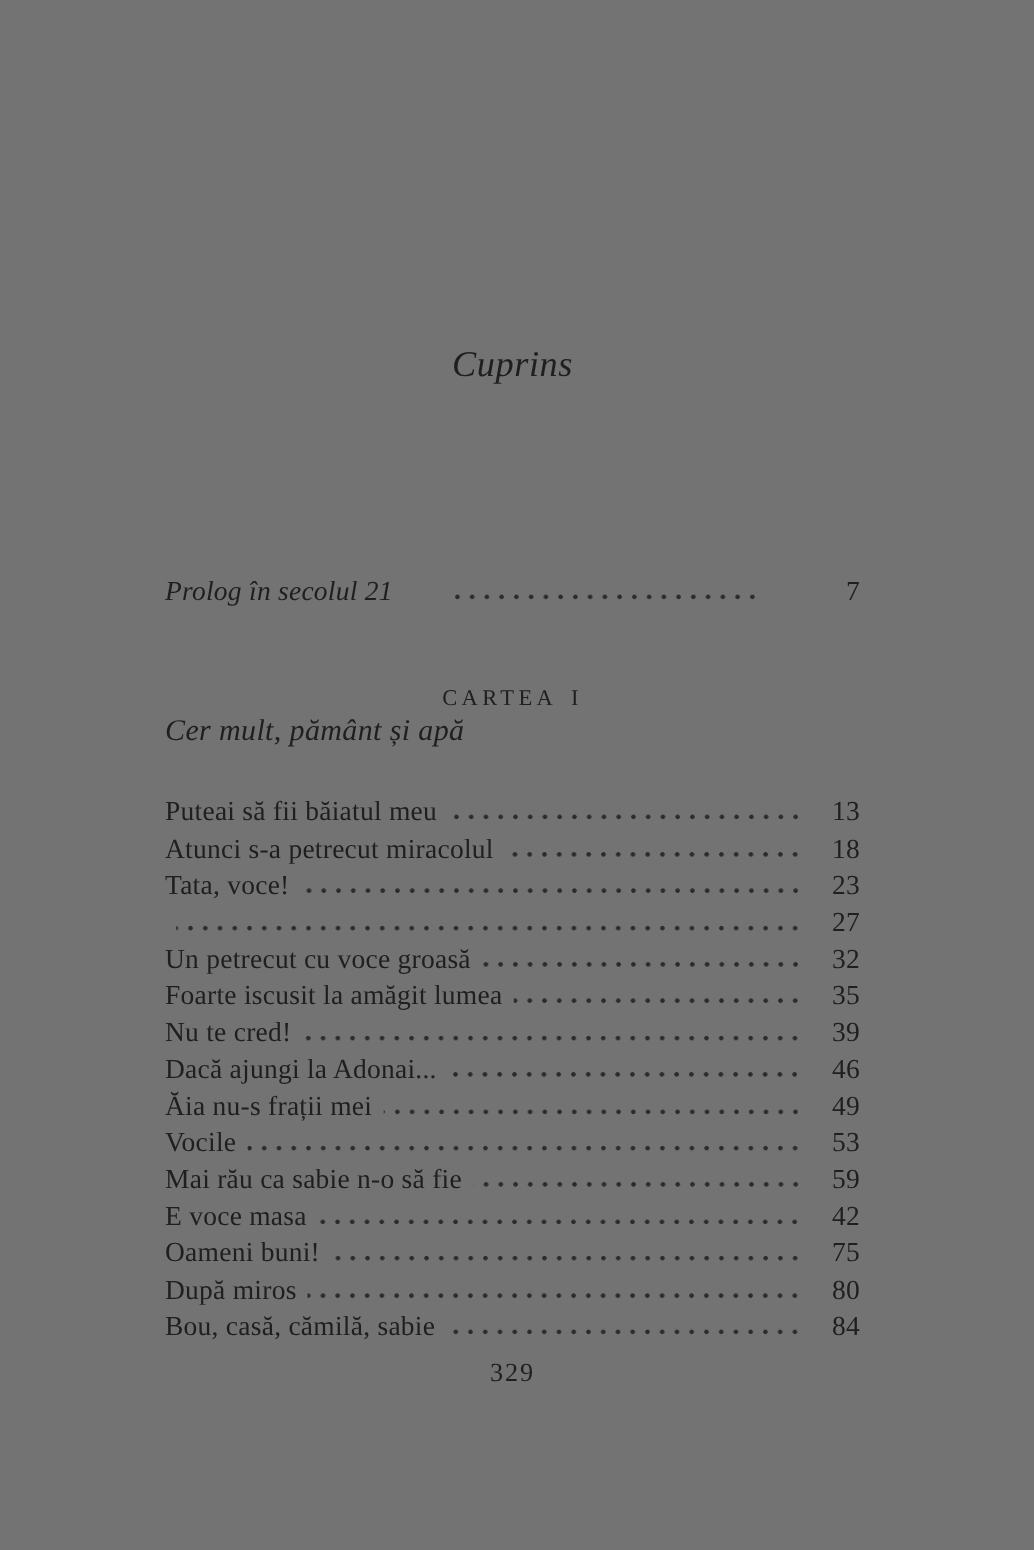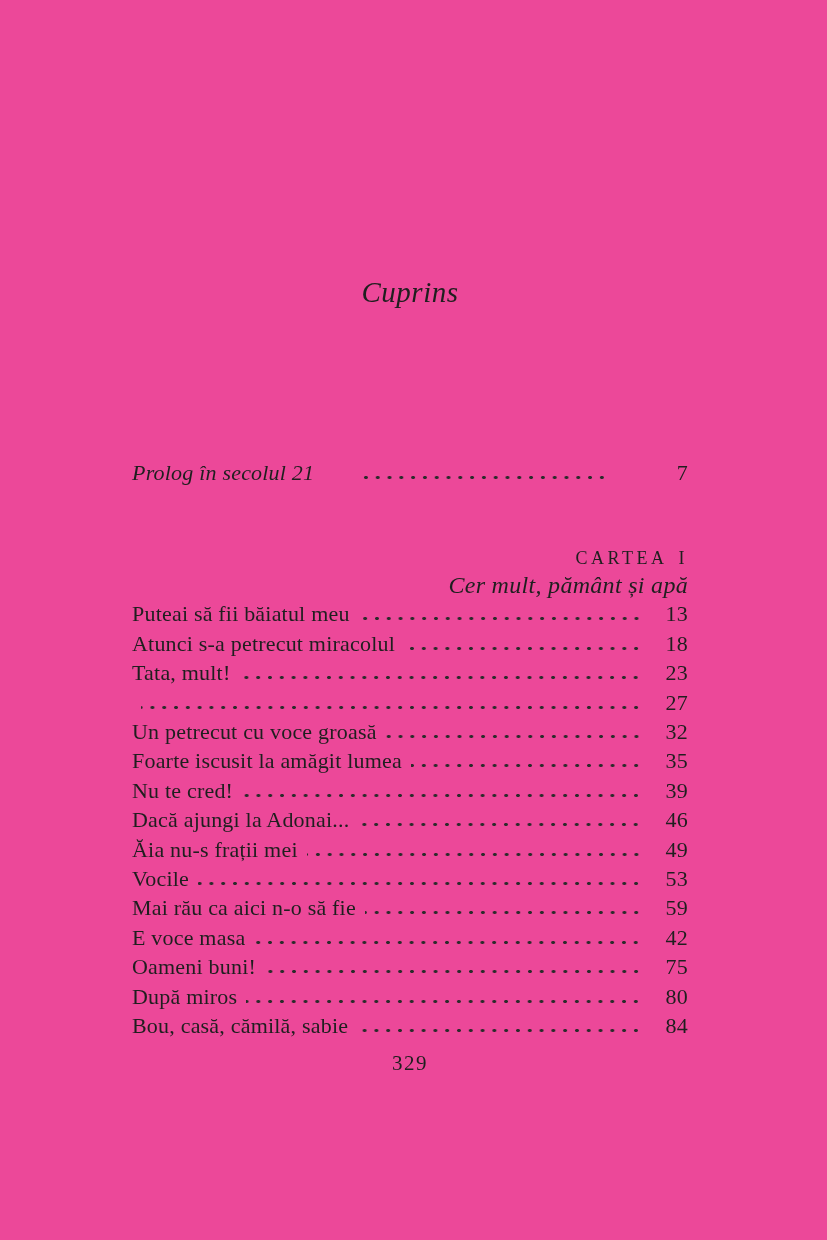--- a/index.html
+++ b/index.html
@@ -11,21 +11,21 @@
     width: 827px;
     height: 1240px;
     overflow: hidden;
     font-family: "Liberation Serif", "DejaVu Serif", serif;
     color: #1f1f1f;
   }
   .page {
     position: relative;
     width: 827px;
     height: 1240px;
-    background: #ec4899;
+    background: #737373;
   }
   .content {
     width: 556px;
     margin-left: 132px;
   }
   
   .book-title {
     margin: 0;
     padding-top: 276px;
     text-align: center;
@@ -63,34 +63,35 @@
   }
   
   .prolog-row {
     margin-top: 149px;
     gap: 34px;
   }
   .prolog-row .toc-title { font-style: italic; }
   
   .section-kicker {
     margin-top: 61px;
-    text-align: right;
+    text-align: center;
     font-size: 18px;
     letter-spacing: 3.5px;
     word-spacing: 4px;
   }
   .section-subtitle {
     margin-top: 3px;
-    text-align: right;
+    text-align: left;
     font-style: italic;
     font-size: 24px;
     letter-spacing: 0.3px;
   }
   
   .toc-list {
+    margin-top: 35px;
   }
   
   .folio {
     margin-top: 10px;
     text-align: center;
     font-size: 21px;
     letter-spacing: 1.5px;
   }
 </style>
 </head>
@@ -118,21 +119,21 @@
     <span class="toc-page">13</span>
   </div>
 
   <div class="toc-row">
     <span class="toc-title">Atunci s-a petrecut miracolul</span>
     <span class="toc-dots"></span>
     <span class="toc-page">18</span>
   </div>
 
   <div class="toc-row">
-    <span class="toc-title">Tata, mult!</span>
+    <span class="toc-title">Tata, voce!</span>
     <span class="toc-dots"></span>
     <span class="toc-page">23</span>
   </div>
 
   <div class="toc-row">
     <span class="toc-dots"></span>
     <span class="toc-page">27</span>
   </div>
 
   <div class="toc-row">
@@ -166,21 +167,21 @@
     <span class="toc-page">49</span>
   </div>
 
   <div class="toc-row">
     <span class="toc-title">Vocile</span>
     <span class="toc-dots"></span>
     <span class="toc-page">53</span>
   </div>
 
   <div class="toc-row">
-    <span class="toc-title">Mai rău ca aici n-o să fie</span>
+    <span class="toc-title">Mai rău ca sabie n-o să fie</span>
     <span class="toc-dots"></span>
     <span class="toc-page">59</span>
   </div>
 
   <div class="toc-row">
     <span class="toc-title">E voce masa</span>
     <span class="toc-dots"></span>
     <span class="toc-page">42</span>
   </div>
 

